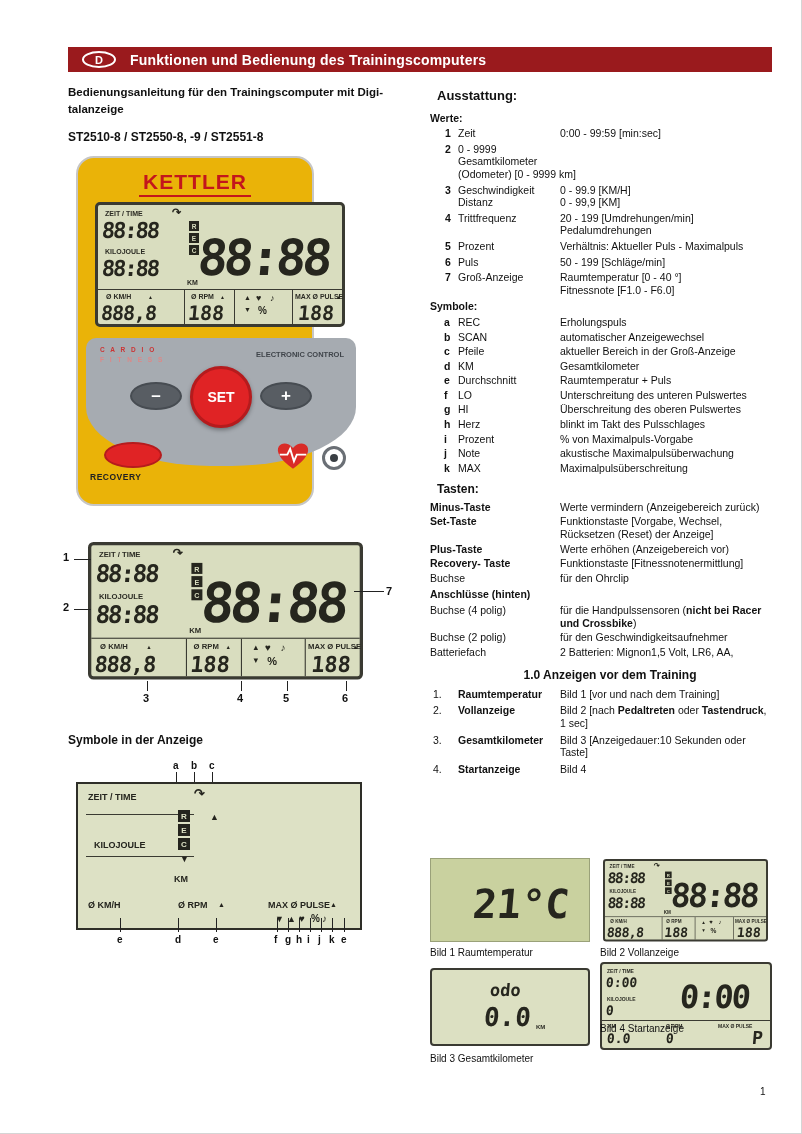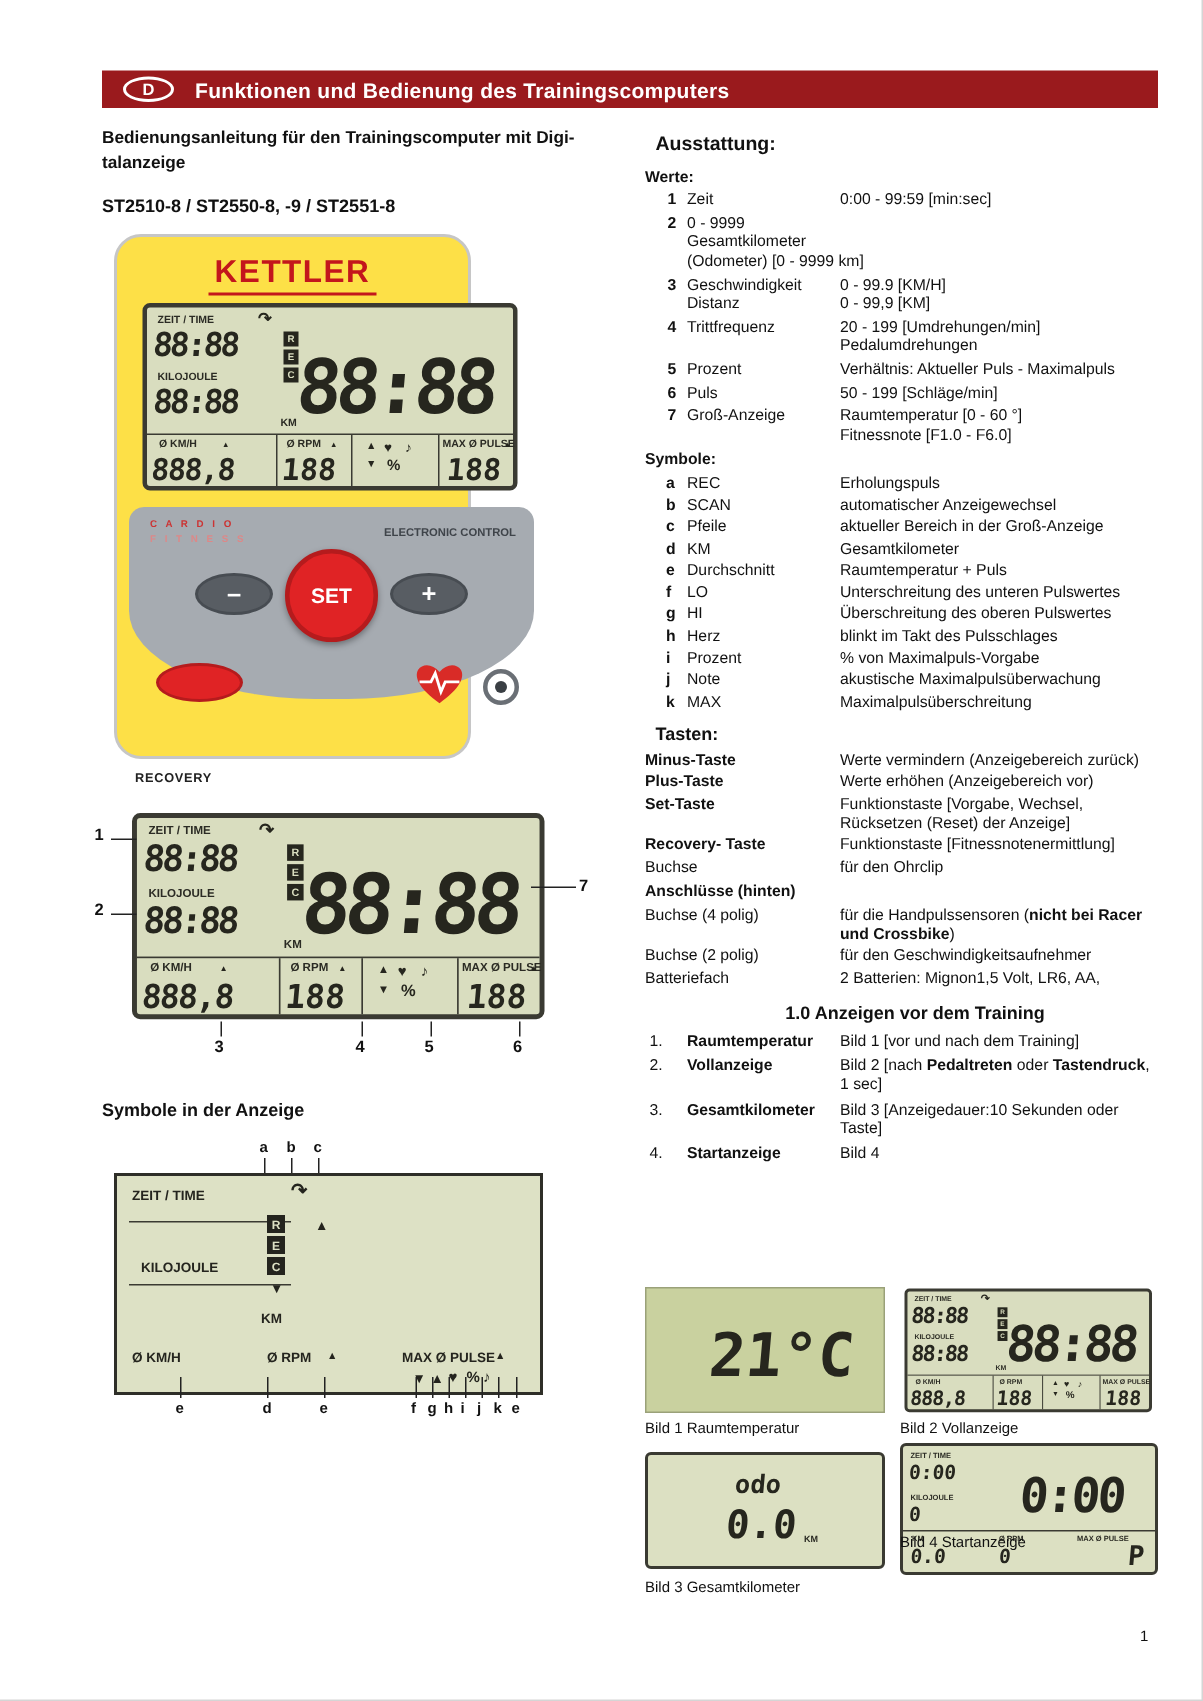--- a/index.html
+++ b/index.html
@@ -13,21 +13,21 @@
                 background:#9a1a1d; color:#fff; display:flex; align-items:center; }
   .lang-badge { margin-left:14px; width:34px; height:17px; border:2px solid #fff; border-radius:50%;
                 font-weight:bold; font-size:11px; display:flex; align-items:center; justify-content:center; }
   .header-title { margin-left:14px; font-size:14px; font-weight:bold; letter-spacing:.2px; }
 
   .intro { position:absolute; left:68px; top:84px; width:340px; font-weight:bold; font-size:11.5px;
            line-height:1.5; white-space:pre-line; }
   .models { position:absolute; left:68px; top:130px; font-weight:bold; font-size:12px; }
 
   
-  .device { position:absolute; left:76px; top:156px; width:238px; height:350px; background:#fde047;
+  .device { position:absolute; left:76px; top:156px; width:238px; height:350px; background:#eab308;
             border:2px solid #c6c6c6; border-radius:18px; }
   .brand { position:absolute; left:0; right:0; top:12px; text-align:center; color:#c3161c;
            font-weight:bold; font-size:21px; letter-spacing:1px; }
   .brand::after { content:""; display:block; width:112px; height:2px; background:#c3161c; margin:1px auto 0; }
 
   
   .lcd { position:absolute; width:250px; height:125px; background:#d9ddbf; border:3px solid #3a3a32; border-radius:5px; }
   .lcd::before { content:""; position:absolute; left:0; right:0; top:84px; height:1px; background:#3a3a32; }
   .lcd .lbl { position:absolute; font-size:7px; font-weight:bold; color:#2b2b24; white-space:nowrap; }
   .lcd .seg { position:absolute; font-family:"DejaVu Sans Mono", monospace; font-weight:bold;
@@ -69,21 +69,21 @@
   .elec { position:absolute; right:12px; top:12px; color:#3f444a; font-size:7.5px; font-weight:bold; }
   .btn-oval { position:absolute; top:44px; width:52px; height:28px; background:#585d63; border:2px solid #474c52;
               border-radius:50%; color:#fff; text-align:center; line-height:24px; font-size:17px; font-weight:bold; }
   .btn-minus { left:44px; } .btn-plus { left:174px; }
   .btn-set { position:absolute; left:104px; top:28px; width:62px; height:62px; border-radius:50%;
              background:#e02325; border:3px solid #b51b1d; color:#fff; font-weight:bold; font-size:14px;
              display:flex; align-items:center; justify-content:center; box-shadow:0 2px 4px rgba(0,0,0,.35); }
   .recovery-btn { position:absolute; left:26px; top:284px; width:58px; height:26px; background:#e02325;
                   border:2px solid #b51b1d; border-radius:50%; }
   .recovery-label { position:absolute; left:12px; top:314px; font-size:8.5px; font-weight:bold; color:#222;
-                    letter-spacing:.5px;margin-top:41px; }
+                    letter-spacing:.5px; }
   .heart-icon { position:absolute; left:196px; top:282px; width:38px; height:33px; }
   .jack { position:absolute; left:244px; top:288px; width:24px; height:24px; border:3px solid #6a6f75; border-radius:50%; }
   .jack::after { content:""; position:absolute; left:5px; top:5px; width:8px; height:8px; background:#3a3f44; border-radius:50%; }
 
   
   .diagram { position:absolute; left:88px; top:542px; width:276px; height:138px; }
   .diagram .lcd { transform:scale(1.1); transform-origin:0 0; }
   .co { position:absolute; font-weight:bold; font-size:11px; color:#111; }
   .cl { position:absolute; background:#222; }
   .lt { position:absolute; font-weight:bold; font-size:10px; color:#111; }
@@ -357,21 +357,21 @@
         <span class="wdesc">Verhältnis: Aktueller Puls - Maximalpuls</span>
       </div>
     <div class="wrow">
         <span class="wnum">6</span>
         <span class="wname">Puls</span>
         <span class="wdesc">50 - 199 [Schläge/min]</span>
       </div>
     <div class="wrow">
         <span class="wnum">7</span>
         <span class="wname">Groß-Anzeige</span>
-        <span class="wdesc">Raumtemperatur [0 - 60 °]
+        <span class="wdesc">Raumtemperatur [0 - 40 °]
 Fitnessnote [F1.0 - F6.0]</span>
       </div>
 
     <div class="blabel">Symbole:</div>
     <div class="srow">
         <span class="slet">a</span>
         <span class="wname">REC</span>
         <span class="wdesc">Erholungspuls</span>
       </div>
     <div class="srow">
@@ -424,26 +424,26 @@
         <span class="wname">MAX</span>
         <span class="wdesc">Maximalpulsüberschreitung</span>
       </div>
 
     <div class="h2">Tasten:</div>
     <div class="trow">
         <span class="tlabel">Minus-Taste</span>
         <span class="tdesc">Werte vermindern (Anzeigebereich zurück)</span>
       </div>
     <div class="trow">
+        <span class="tlabel">Set-Taste</span>
+        <span class="tdesc">Funktionstaste [Vorgabe, Wechsel, Rücksetzen (Reset) der Anzeige]</span>
+      </div>
+    <div class="trow">
         <span class="tlabel">Plus-Taste</span>
         <span class="tdesc">Werte erhöhen (Anzeigebereich vor)</span>
-      </div>
-    <div class="trow">
-        <span class="tlabel">Set-Taste</span>
-        <span class="tdesc">Funktionstaste [Vorgabe, Wechsel, Rücksetzen (Reset) der Anzeige]</span>
       </div>
     <div class="trow">
         <span class="tlabel">Recovery- Taste</span>
         <span class="tdesc">Funktionstaste [Fitnessnotenermittlung]</span>
       </div>
 
     <div class="trow">
         <span class="tlabel" style="font-weight:normal">Buchse</span>
         <span class="tdesc">für den Ohrclip</span>
       </div>

